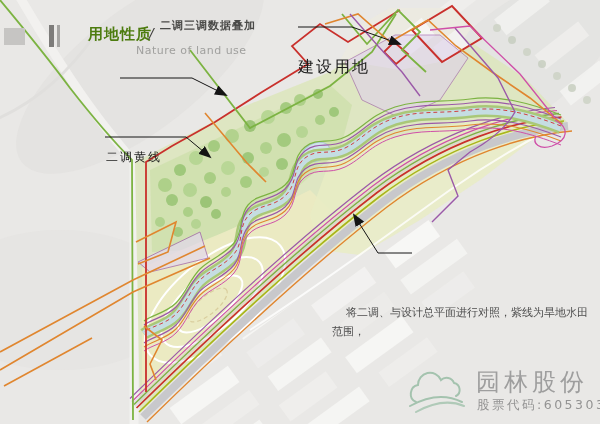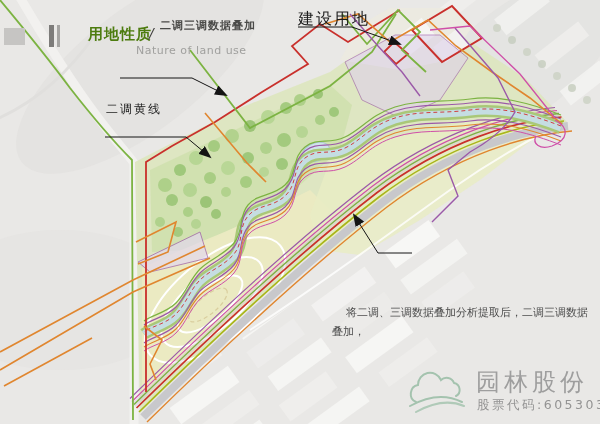--- a/index.html
+++ b/index.html
@@ -9,21 +9,21 @@
   .abs{position:absolute;white-space:nowrap;}
   
   .hdr-sq{left:4px;top:28px;width:21px;height:17px;background:#c6c5c3;}
   .hdr-bar1{left:49px;top:25px;width:5px;height:22px;background:#7d7c7a;}
   .hdr-bar2{left:57px;top:25px;width:3px;height:22px;background:#a5a4a2;}
   .hdr-title{left:88px;top:25px;font-size:15px;font-weight:bold;color:#4d7c0f;letter-spacing:1px;}
   .hdr-sep{left:149px;top:25px;font-size:14px;color:#3f3e3c;font-style:italic;}
   .hdr-sub{left:160px;top:18px;font-size:11px;font-weight:bold;color:#4a4a48;letter-spacing:1px;}
   .hdr-en{left:88px;top:44px;font-size:11px;color:#a0a09e;letter-spacing:.5px;margin-left:48px;}
   
-  .cad{font-family:"DejaVu Serif", serif;color:#1b1b1b;letter-spacing:2px;}
+  .cad{font-family:"DejaVu Serif", serif;color:#1b1b1b;letter-spacing:2px;margin-top:48px;}
   .lbl-green{left:121px;top:56px;font-size:17px;}
   .lbl-yellow{left:106px;top:101px;font-size:12px;}
   .lbl-build{left:298px;top:9px;font-size:16px;}
   .lbl-purple{left:417px;top:241px;font-size:17px;}
   
   .note{left:332px;top:303px;width:262px;white-space:normal;font-size:11px;line-height:19px;
         color:#4d4d4d;}
   .note .l1{text-indent:14px;}
   
   .logo-name{left:476px;top:366px;font-size:24px;color:#9b9b9b;letter-spacing:4px;opacity:.95;text-align:right;}
@@ -232,21 +232,21 @@
 <div class="abs hdr-bar2"></div>
 <div class="abs hdr-title">用地性质</div>
 <div class="abs hdr-sep">/</div>
 <div class="abs hdr-sub">二调三调数据叠加</div>
 <div class="abs hdr-en">Nature of land use</div>
 
 <div class="abs cad lbl-yellow">二调黄线</div>
 <div class="abs cad lbl-build">建设用地</div>
 
 <div class="abs note">
-  <div class="l1">将二调、三调数据叠加分析提取后，二调三调数据叠加，</div>
+  <div class="l1">将二调、与设计总平面进行对照，紫线为旱地水田范围，</div>
 </div>
 
 <svg width="70" height="52" style="left:402px;top:368px;" viewBox="0 0 70 52">
   <g fill="none" stroke="#9dbfa9" stroke-width="2" stroke-linecap="round" opacity=".9">
     <path d="M14,34 a9,9 0 0 1 2,-17 a12,12 0 0 1 23,-5 a8,8 0 0 1 13,3 a7,7 0 0 1 2,13"></path>
     <path d="M8,38 C26,28 44,26 60,34"></path>
     <path d="M14,44 C32,34 48,32 62,38" stroke="#aac7b4"></path>
   </g>
 </svg>
 <div class="abs logo-name">园林股份</div>

